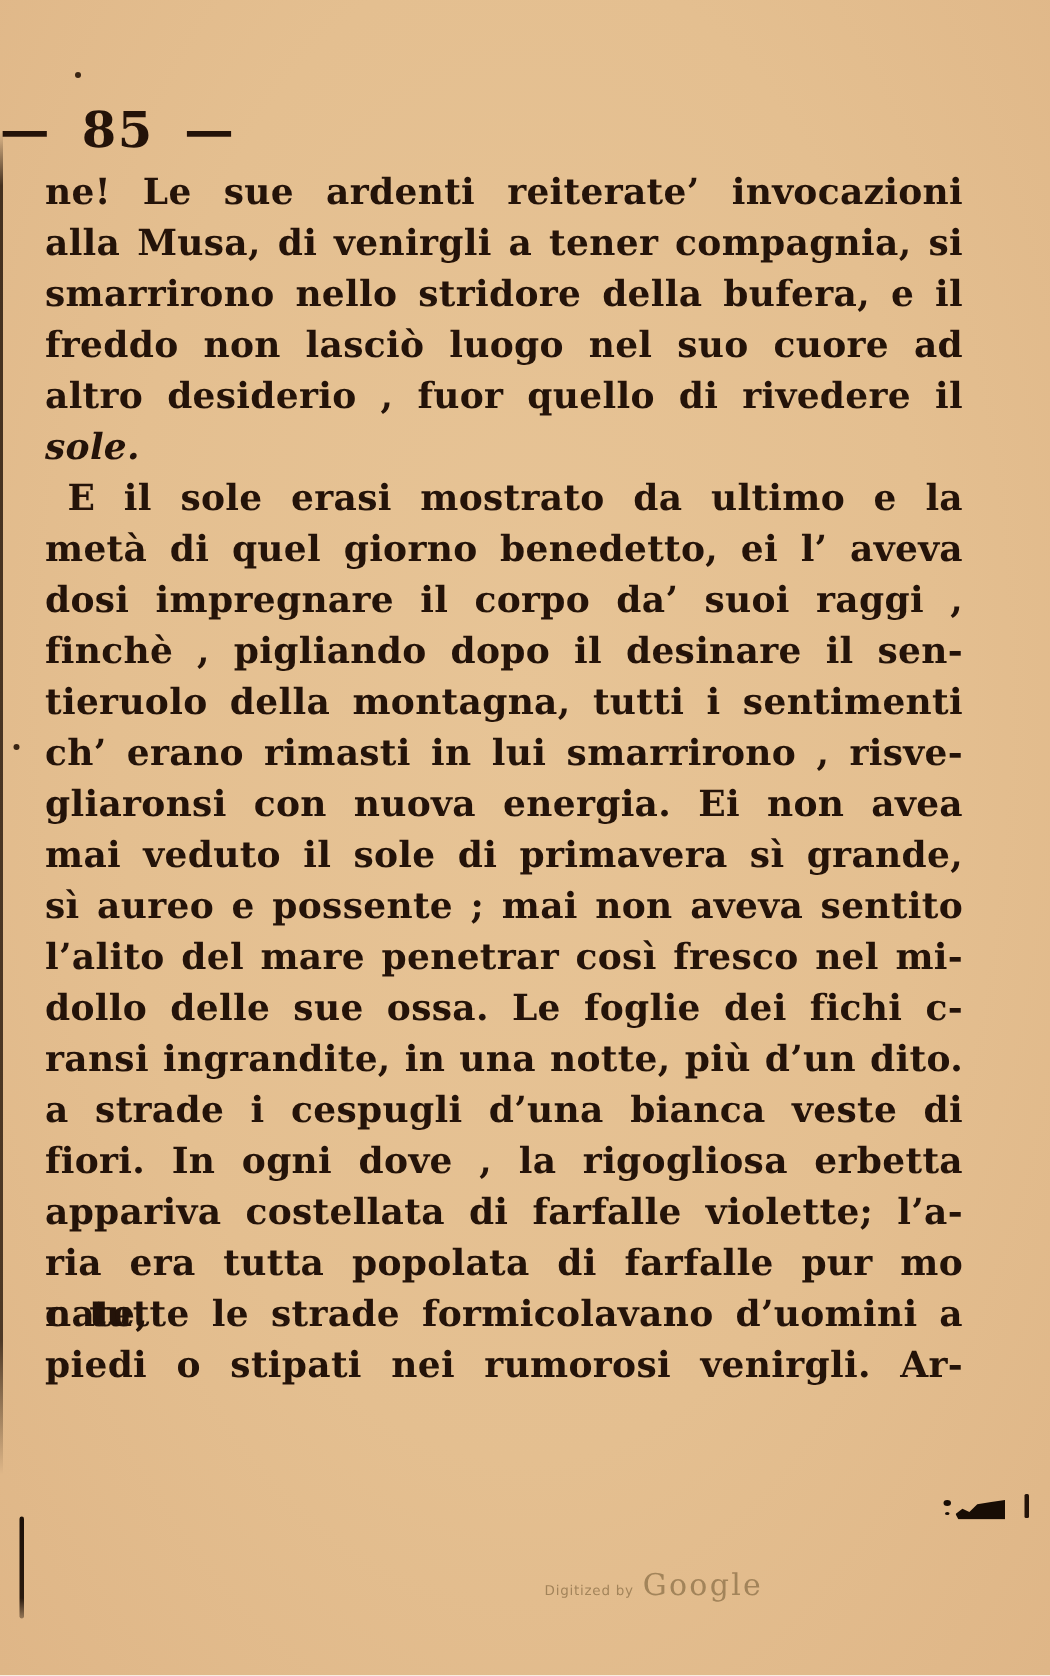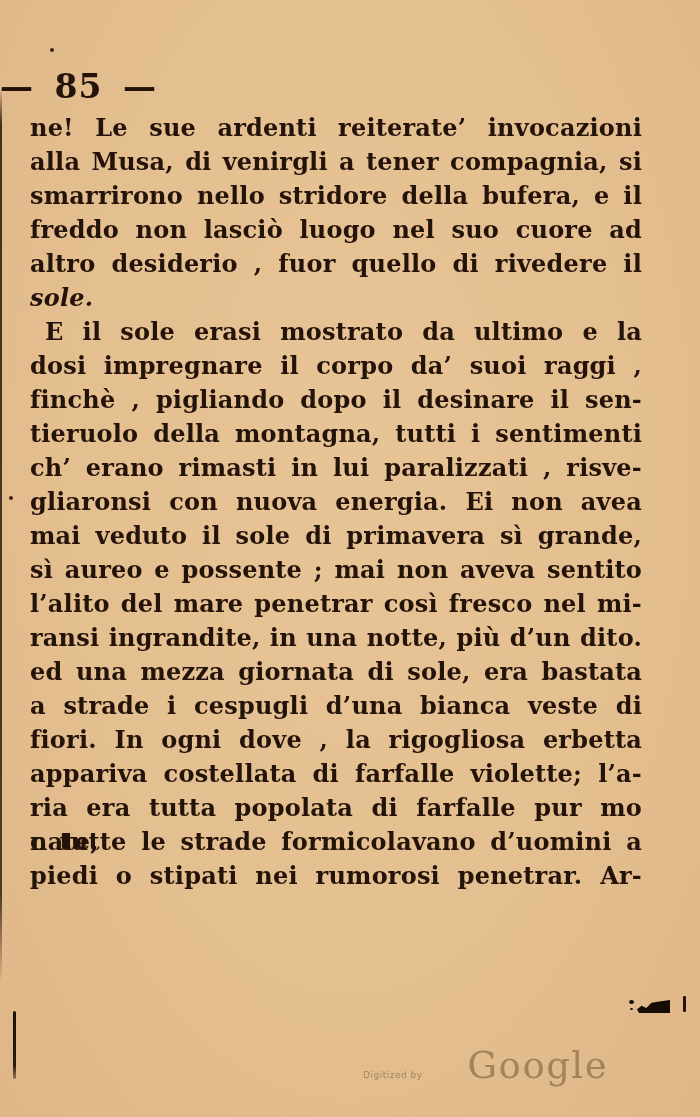--- a/index.html
+++ b/index.html
@@ -75,30 +75,29 @@
   .blot-tick {
     position: absolute; left: 57px; top: 2px; width: 3px; height: 16px;
     background: #241309; border-radius: 1px;
   }
   .watermark {
     position: absolute;
     left: 363px; top: 1044px;
     display: flex; align-items: baseline;
     color: #9c7e55;
     opacity: .9;
-    gap: 23px;
   }
   .watermark .prefix {
     font-family: "DejaVu Sans", "Liberation Sans", sans-serif;
     font-size: 9px; letter-spacing: .5px;
   }
   .watermark .brand {
     font-family: "DejaVu Serif", "Liberation Serif", serif;
-    font-size: 37px; letter-spacing: 1.5px;
-    margin-left: 22px;
+    font-size: 20px; letter-spacing: 1.5px;
+    margin-left: 6px;
   }
 </style>
 </head>
 <body>
 
 <div class="page">
 
   <div class="edge-strip"></div>
 
   <div class="speck speck-top"></div>
@@ -106,36 +105,37 @@
   <div class="page-number">— 85 —</div>
 
   <div class="text-block">
       <div class="line">ne! Le sue ardenti reiterate’ invocazioni</div>
       <div class="line">alla Musa, di venirgli a tener compagnia, si</div>
       <div class="line">smarrirono nello stridore della bufera, e il</div>
       <div class="line">freddo non lasciò luogo nel suo cuore ad</div>
       <div class="line">altro desiderio , fuor quello di rivedere il</div>
       <div class="line para-end">sole.</div>
       <div class="line indent">E il sole erasi mostrato da ultimo e la</div>
+      <div class="line">metà di quel giorno benedetto, ei l’ aveva</div>
       <div class="line">dosi impregnare il corpo da’ suoi raggi ,</div>
       <div class="line">finchè , pigliando dopo il desinare il sen-</div>
       <div class="line">tieruolo della montagna, tutti i sentimenti</div>
-      <div class="line">ch’ erano rimasti in lui paralizzati , risve-</div>
+      <div class="line">ch’ erano rimasti in lui smarrirono , risve-</div>
       <div class="line">gliaronsi con nuova energia. Ei non avea</div>
       <div class="line">mai veduto il sole di primavera sì grande,</div>
       <div class="line">sì aureo e possente ; mai non aveva sentito</div>
       <div class="line">l’alito del mare penetrar così fresco nel mi-</div>
+      <div class="line">dollo delle sue ossa. Le foglie dei fichi c-</div>
       <div class="line">ransi ingrandite, in una notte, più d’un dito.</div>
-      <div class="line">ed una mezza giornata di sole, era bastata</div>
       <div class="line">a strade i cespugli d’una bianca veste di</div>
       <div class="line">fiori. In ogni dove , la rigogliosa erbetta</div>
       <div class="line">appariva costellata di farfalle violette; l’a-</div>
       <div class="line">ria era tutta popolata di farfalle pur mo nate,</div>
       <div class="line">c tutte le strade formicolavano d’uomini a</div>
-      <div class="line">piedi o stipati nei rumorosi penetrar. Ar-</div>
+      <div class="line">piedi o stipati nei rumorosi venirgli. Ar-</div>
     </div>
 
   <div class="speck speck-margin"></div>
 
   <div class="pen-line"></div>
 
   <div class="ink-blot">
     <div class="blot-dot"></div>
     <div class="blot-main"></div>
     <div class="blot-tick"></div>

